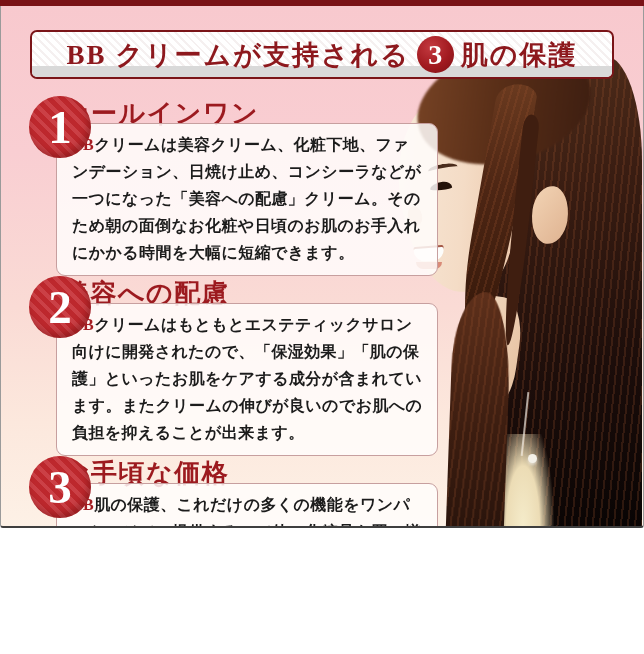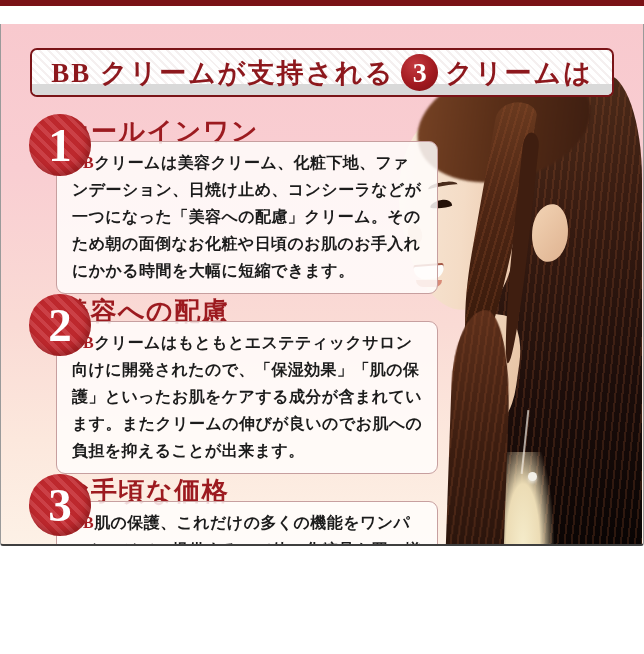--- a/index.html
+++ b/index.html
@@ -1,21 +1,21 @@
 <!DOCTYPE html>
 <html lang="ja"><head>
 <meta charset="utf-8">
 <style>
   * { margin:0; padding:0; box-sizing:border-box; }
   body { width:644px; height:654px; background:#ffffff; font-family:"Liberation Serif","DejaVu Serif",serif; overflow:hidden; }
   .canvas { position:relative; width:644px; height:654px; background:#ffffff; overflow:hidden; }
 
   .top-bar { position:absolute; left:0; top:0; width:644px; height:6px; background:#7a1216; }
 
-  .card { position:absolute; left:0; top:24px; width:644px; height:522px;
+  .card { position:absolute; left:0; top:6px; width:644px; height:522px;
     border-left:1px solid #9a9a9a; border-right:1px solid #9a9a9a; border-bottom:2px solid #3f3f3f;
     border-radius:0 0 3px 3px;
     background:linear-gradient(180deg,#f8c9ce 0%,#f9ced2 28%,#fadbd5 58%,#fce8dd 80%,#fdf1e6 100%);
     overflow:hidden; }
 
   
   .title-box { position:absolute; left:29px; top:24px; width:584px; height:49px;
     background:#ffffff; border:2px solid #7a1418; border-radius:7px; overflow:hidden;
     display:flex; align-items:center; justify-content:center; z-index:20; }
   .hatch { position:absolute; inset:0;
@@ -98,21 +98,21 @@
   <div class="top-bar"></div>
 
   <div class="card">
 
     <div class="title-box">
       <div class="hatch"></div>
       <div class="gray-strip"></div>
       <div class="title-text">
         <span>BB クリームが支持される</span>
         <span class="num-circle">3</span>
-        <span>クリームは</span>
+        <span>肌の保護</span>
       </div>
     </div>
 
     <div class="photo">
       <div class="hair-main"></div>
       <div class="face"></div>
       <div class="hair-crown"></div>
       <div class="ear"></div>
       <div class="eyebrow"></div>
       <div class="eye"></div>

